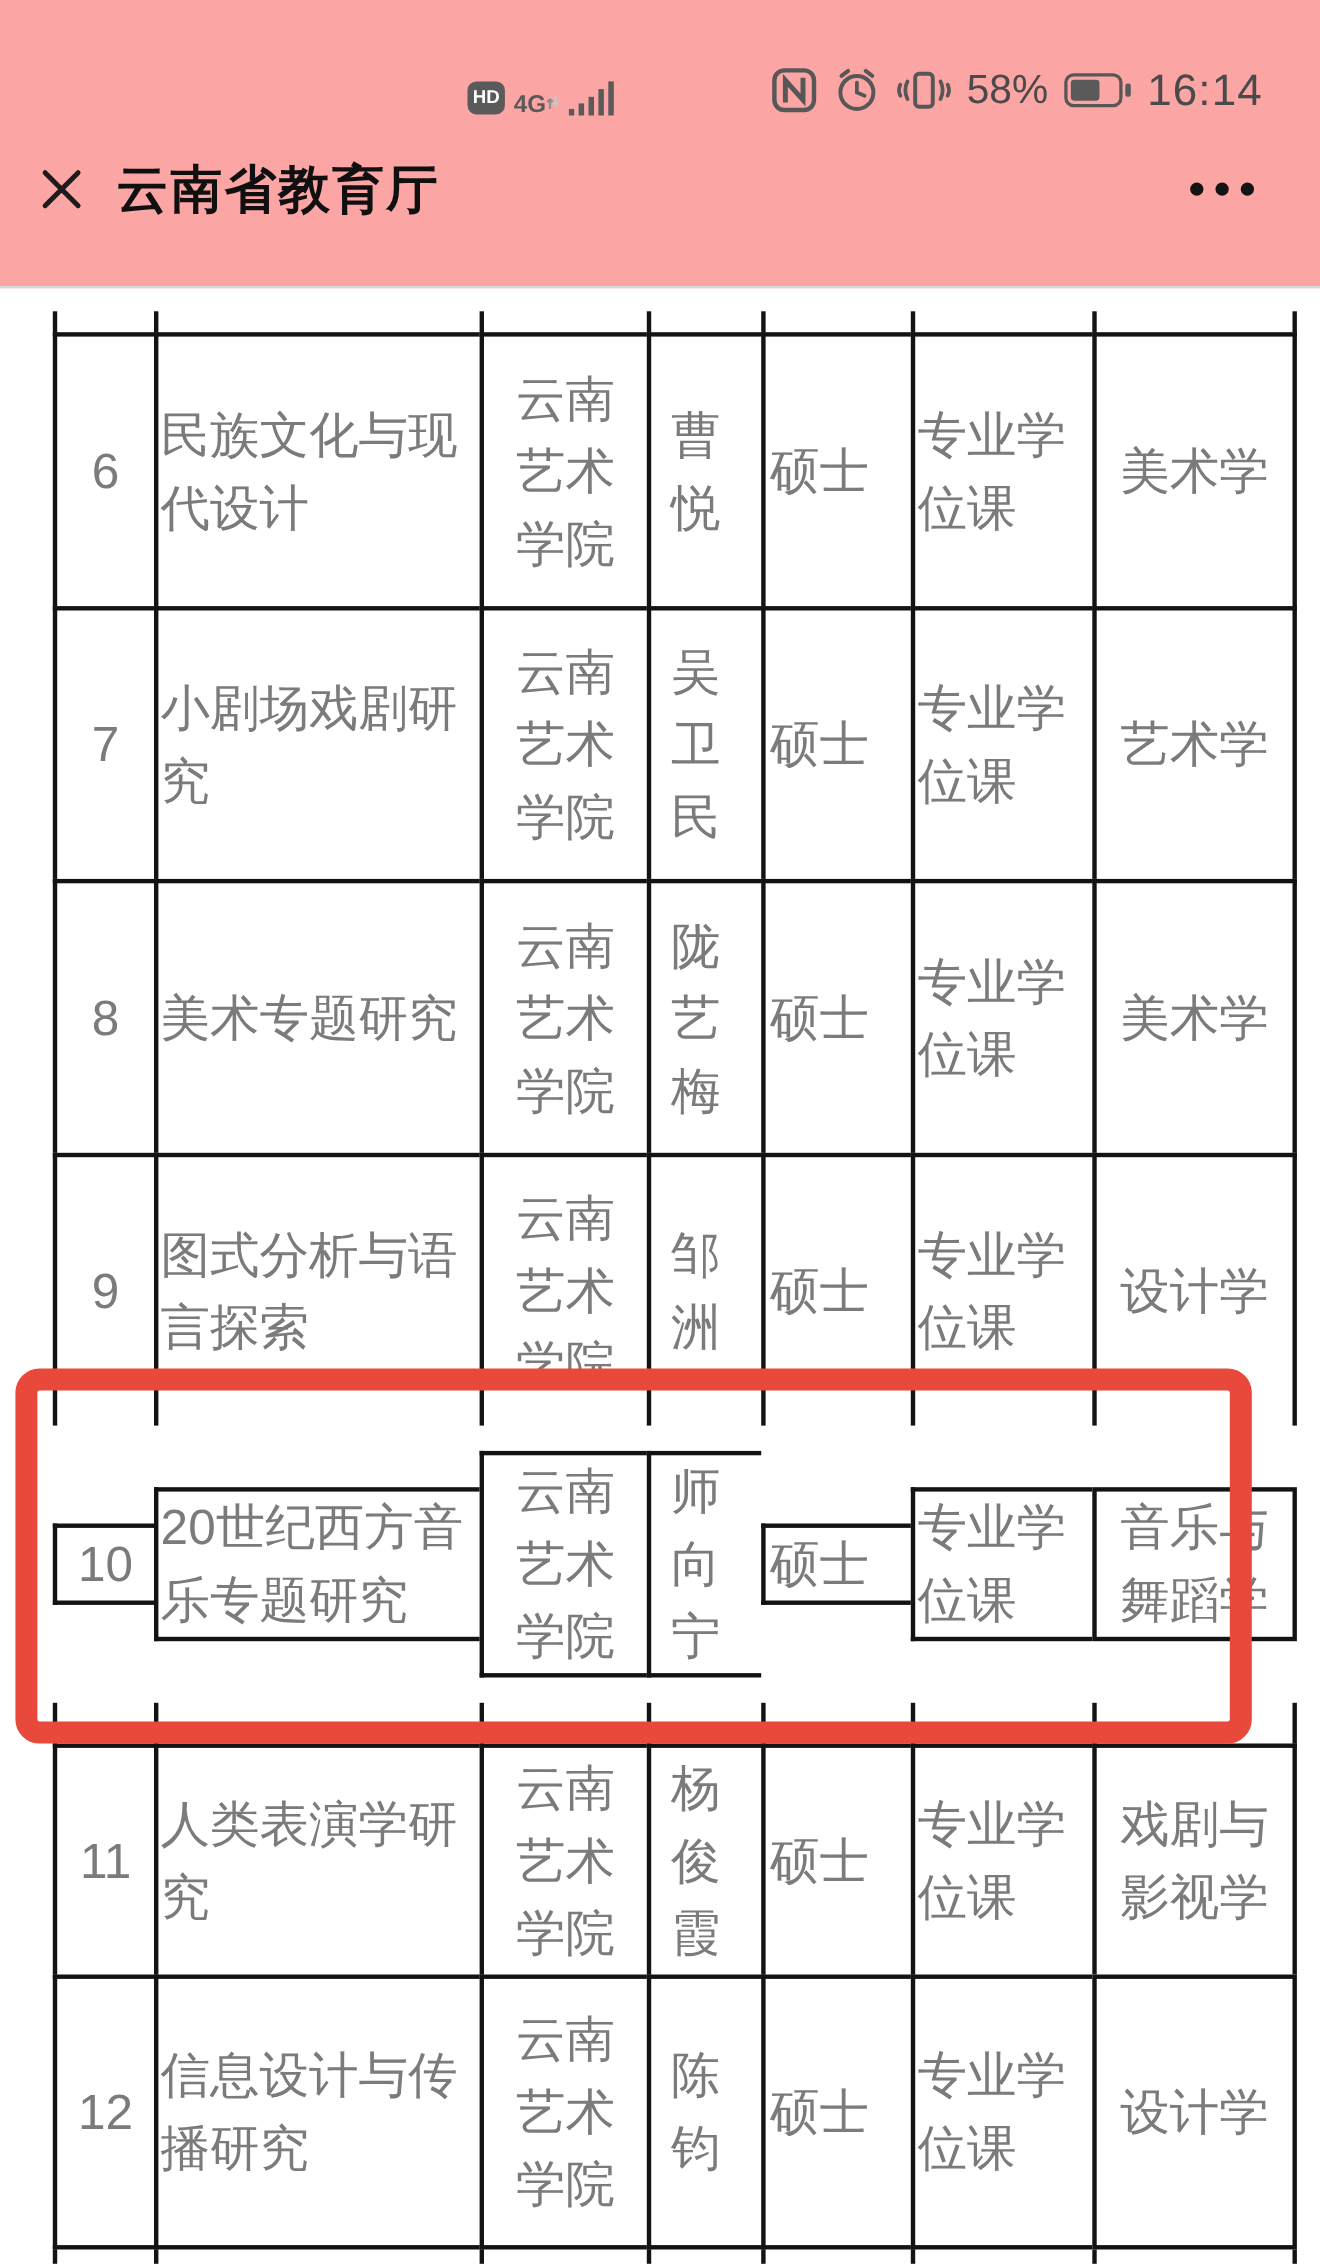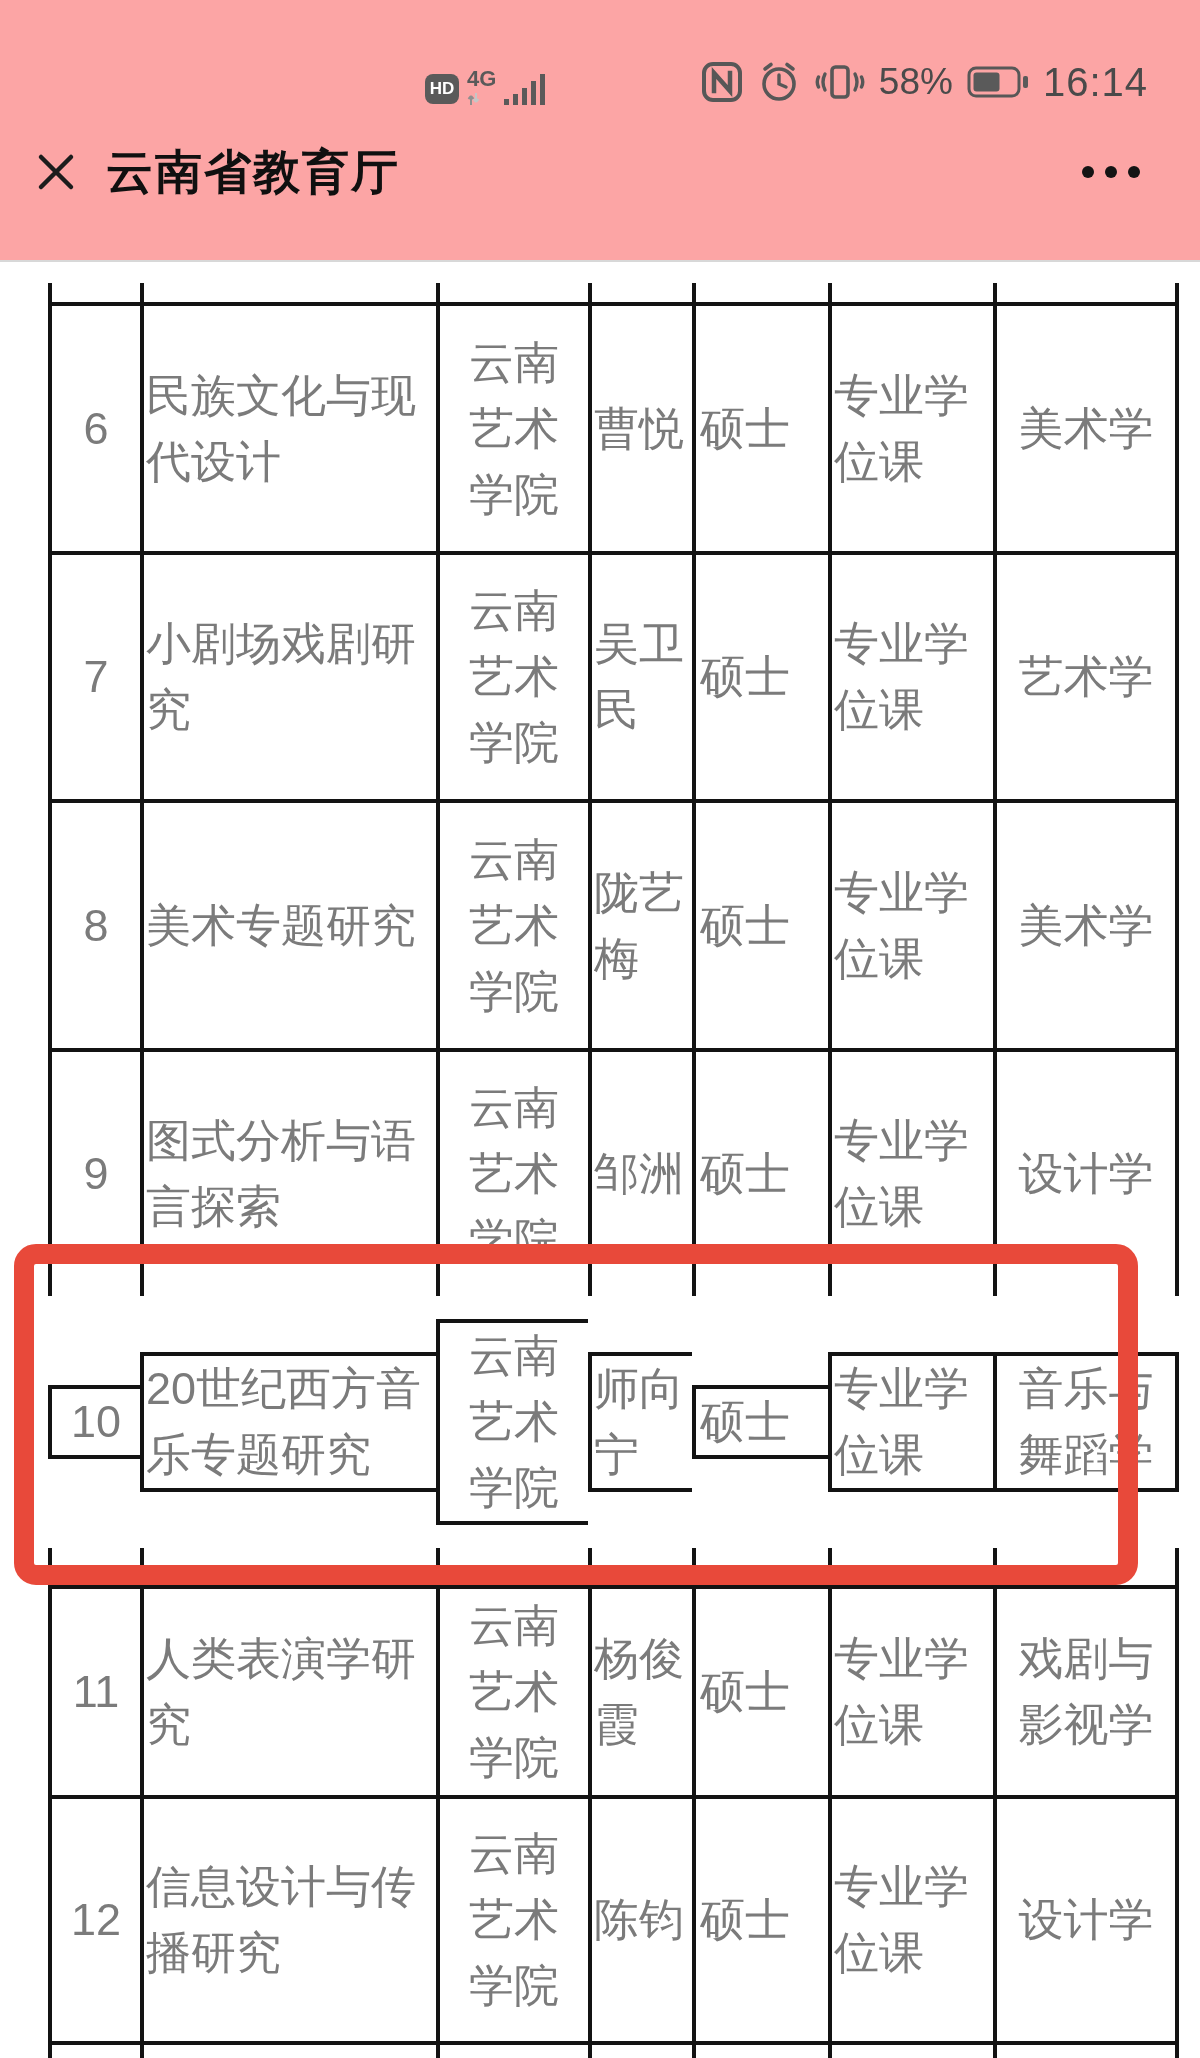--- a/index.html
+++ b/index.html
@@ -13,21 +13,21 @@
     position:absolute;left:0;top:0;width:1200px;height:262px;
     background:#fca5a5;border-bottom:2px solid #d8d8d8;box-sizing:border-box;
   }
   .statusbar{position:absolute;left:0;top:52px;width:1200px;height:60px;color:#575757;}
   .sb-left{position:absolute;left:425px;top:8px;display:flex;align-items:flex-end;gap:8px;height:46px;}
   .hd-badge{
     background:#5a5a5a;color:#fff;font-weight:bold;font-size:17px;
     border-radius:8px;width:34px;height:30px;display:flex;align-items:center;justify-content:center;
     margin-bottom:2px;
   }
-  .g4{display:flex;flex-direction:column;align-items:flex-start;line-height:1;}
+  .g4{display:flex;flex-direction:row;align-items:flex-start;line-height:1;}
   .g4 .g4t{font-weight:bold;font-size:22px;color:#5a5a5a;}
   .arrows{display:flex;gap:1px;margin-top:2px;}
   .sb-right{position:absolute;right:52px;top:0;display:flex;align-items:center;gap:14px;height:60px;}
   .sb-text{font-size:37px;color:#4a4a4a;}
   .sb-time{font-size:40px;color:#4a4a4a;letter-spacing:1px;}
   
   .titlebar{position:absolute;left:0;top:140px;width:1200px;height:80px;}
   .close-x{position:absolute;left:34px;top:10px;width:44px;height:44px;cursor:pointer;}
   .page-title{
     position:absolute;left:106px;top:0px;height:64px;display:flex;align-items:center;
@@ -44,21 +44,21 @@
   .trow>div{
     box-sizing:border-box;border-left:4px solid #131313;
     display:flex;align-items:center;justify-content:center;overflow:hidden;
   }
   .trow>div:last-child{border-right:4px solid #131313;}
   .trow.bt>div{border-top:4px solid #131313;}
   .trow.bb>div{border-bottom:4px solid #131313;}
   .c0{width:92px;}
   .c1{width:296px;padding:0 2px;}
   .c2{width:152px;padding:0 8px;}
-  .c3{width:104px;padding:0 2px;}
+  .c3{width:104px;padding:0 18px;}
   .c4{width:136px;padding:0 4px;}
   .c5{width:165px;padding:0 2px;}
   .c6{width:186px;padding:0 6px;}
   .c1 span,.c3 span,.c4 span,.c5 span{width:100%;text-align:left;}
   .c2 span,.c6 span{width:100%;text-align:center;}
   .c0 span{text-align:center;}
   .sp>div{border-top:none!important;border-bottom:none!important;}
   .sp-top{height:19px;}
   .sp-mid{height:37px;}
   .sp-bot{height:13px;}

